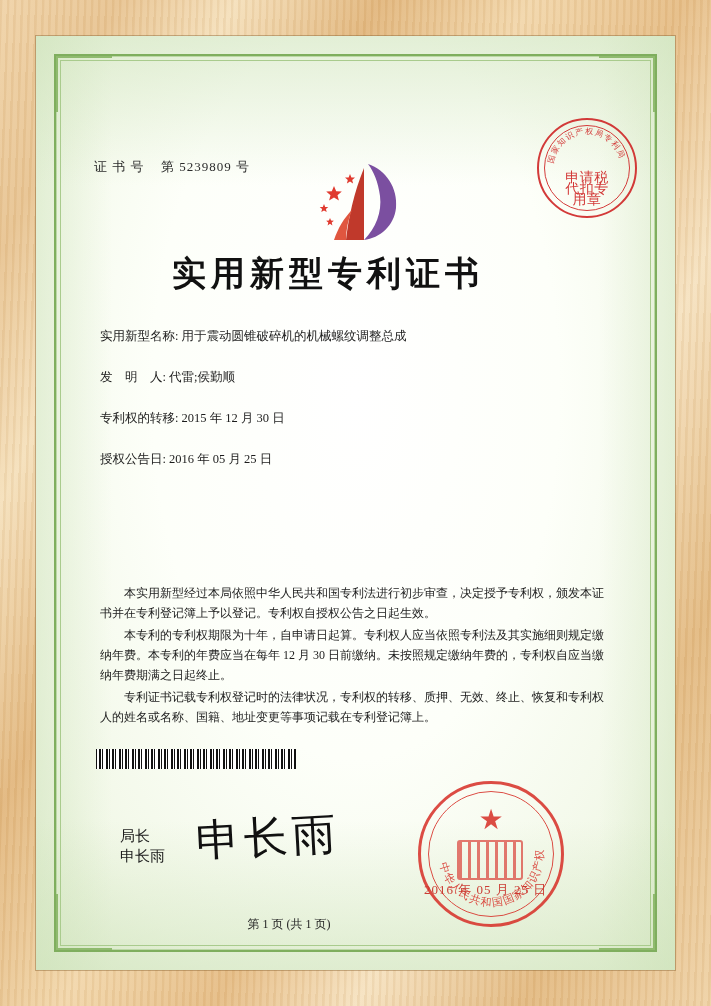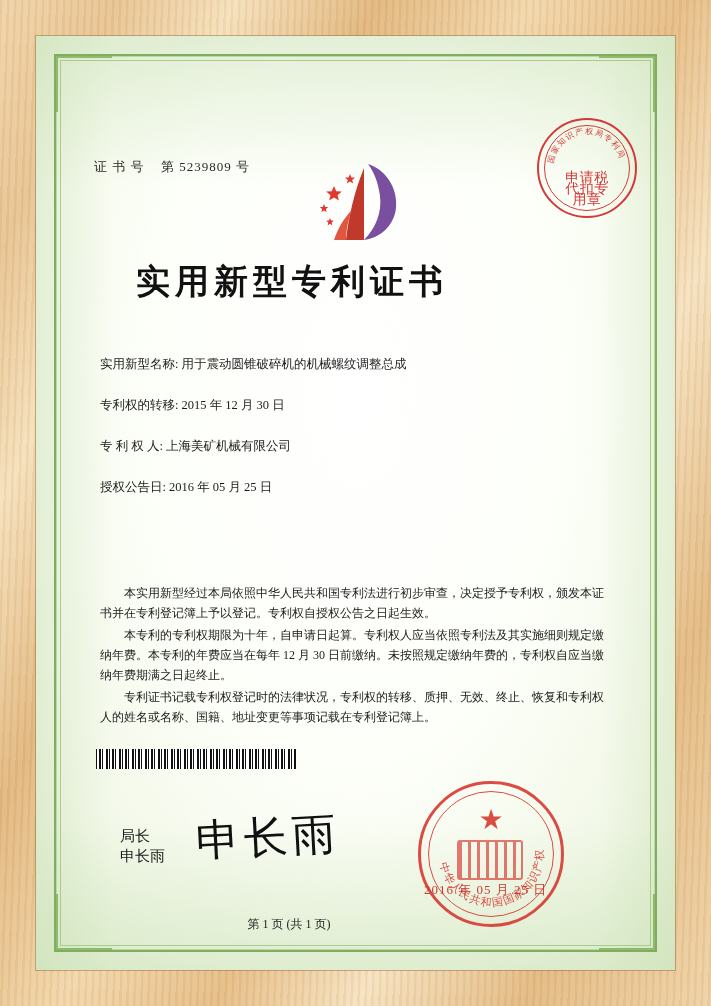--- a/index.html
+++ b/index.html
@@ -147,38 +147,38 @@
     font-size: 14px;
     line-height: 11px;
     letter-spacing: 0.5px;
     font-family: "Liberation Serif", "DejaVu Serif", serif;
     margin-top: 20px;
   }
 
   .title {
     position: absolute;
     left: 0;
-    top: 223px;
+    top: 215px;
     width: 512px;
     text-align: center;
     font-size: 34px;
     font-weight: bold;
     letter-spacing: 5px;
     color: #111;
     font-family: "Liberation Serif", "DejaVu Serif", serif;
+    padding-left: 36px;
   }
 
   .fields {
     position: absolute;
     left: 64px;
     top: 292px;
     width: 520px;
     font-size: 12.5px;
     color: #1c1c1c;
-    margin-top: 28px;
   }
   .field-row {
     margin-bottom: 25px;
     white-space: nowrap;
     line-height: 16px;
   }
   .field-label {
     display: inline-block;
   }
   .field-value {
@@ -355,26 +355,26 @@
       </div>
 
       <div class="title">实用新型专利证书</div>
 
       <div class="fields">
         <div class="field-row">
           <span class="field-label">实用新型名称:</span>
           <span class="field-value">用于震动圆锥破碎机的机械螺纹调整总成</span>
         </div>
         <div class="field-row">
+          <span class="field-label">发　明　人:</span>
+          <span class="field-value">代雷;侯勤顺</span>
+        </div>
+        <div class="field-row">
           <span class="field-label">专利权的转移:</span>
           <span class="field-value">2015 年 12 月 30 日</span>
-        </div>
-        <div class="field-row">
-          <span class="field-label">专 利 权 人:</span>
-          <span class="field-value">上海美矿机械有限公司</span>
         </div>
         <div class="field-row">
           <span class="field-label">授权公告日:</span>
           <span class="field-value">2016 年 05 月 25 日</span>
         </div>
       </div>
 
       <div class="body-text">
         <p>本实用新型经过本局依照中华人民共和国专利法进行初步审查，决定授予专利权，颁发本证书并在专利登记簿上予以登记。专利权自授权公告之日起生效。</p>
         <p>本专利的专利权期限为十年，自申请日起算。专利权人应当依照专利法及其实施细则规定缴纳年费。本专利的年费应当在每年 12 月 30 日前缴纳。未按照规定缴纳年费的，专利权自应当缴纳年费期满之日起终止。</p>

